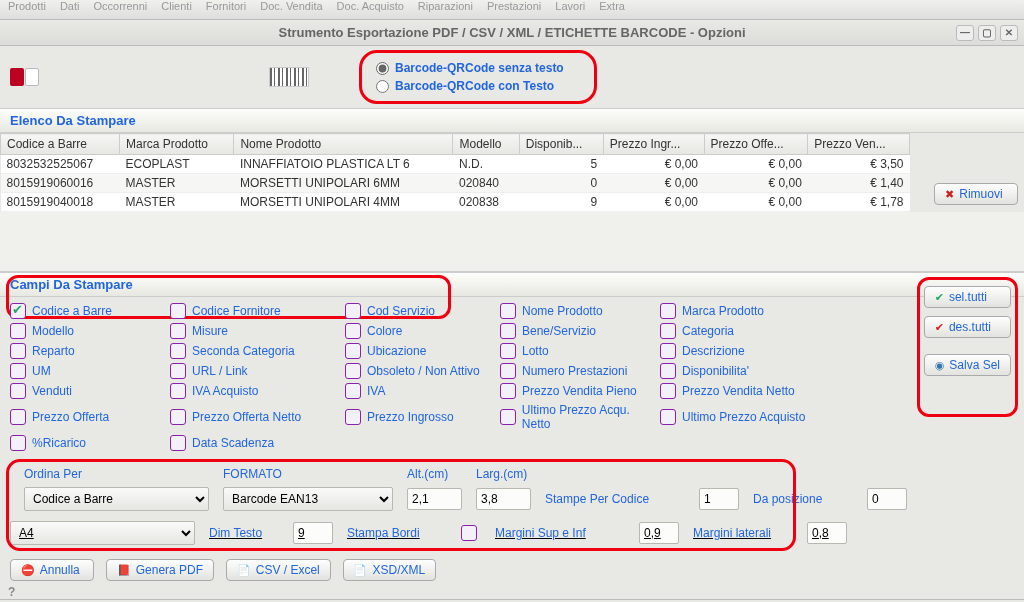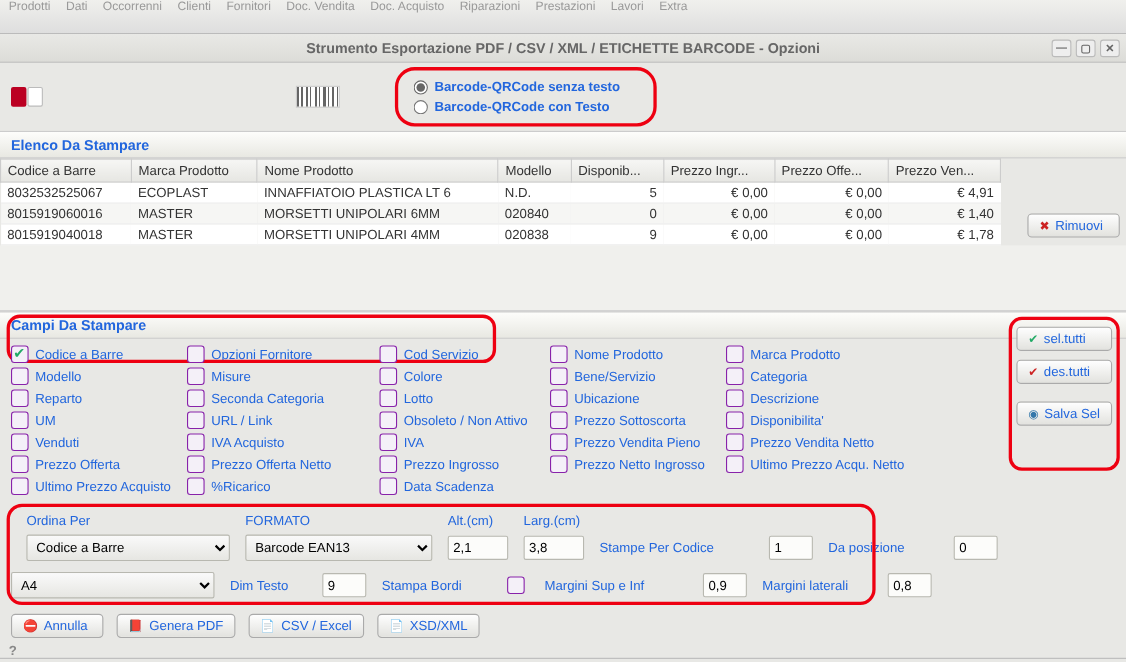--- a/index.html
+++ b/index.html
@@ -1,17 +1,17 @@
 <!DOCTYPE html>
 <html><head>
 <meta charset="utf-8">
 <style>
 * { box-sizing: border-box; margin: 0; padding: 0; }
 body { font-family: Arial, sans-serif; font-size: 12px; background: #e8e8e5; width: 1024px; height: 602px; overflow: hidden; }
-.menubar { background: linear-gradient(#f0f0ed,#dedede); height: 31px; padding: 0 8px; border-bottom: 1px solid #bbb; display: flex; gap: 14px; font-size: 11px; color: #999; overflow: hidden; }
+.menubar { background: linear-gradient(#f0f0ed,#dedede); height: 20px; padding: 0 8px; border-bottom: 1px solid #bbb; display: flex; gap: 14px; font-size: 11px; color: #999; overflow: hidden; }
 .titlebar { background: linear-gradient(#e9e9e6,#dcdcd8); height: 26px; display: flex; align-items: center; justify-content: center; border-bottom: 1px solid #bbb; position: relative; color: #666; font-weight: bold; font-size: 13px; }
 .titlebar .wincontrols { position: absolute; right: 6px; display: flex; gap: 4px; }
 .wincontrols span { width: 18px; height: 16px; display: inline-flex; align-items: center; justify-content: center; border: 1px solid #bbb; border-radius: 3px; background: #eee; font-size: 10px; color: #666; }
 .toolbar { display: flex; align-items: center; padding: 4px 10px; }
 .pdf-icon { display: inline-flex; gap: 1px; }
 .pdf-icon span { width: 14px; height: 18px; background: #b02; border-radius: 2px; position: relative; }
 .pdf-icon span:nth-child(2) { background: #fff; border: 1px solid #bbb; }
 .barcode-icon { margin-left: 230px; width: 40px; height: 20px; background: repeating-linear-gradient(90deg,#666 0,#666 2px,#fff 2px,#fff 4px,#666 4px,#666 5px,#fff 5px,#fff 8px); border: 1px solid #ccc; }
 .radio-group { border: 3px solid #e01; border-radius: 18px; margin-left: 50px; padding: 6px 30px 6px 14px; }
 .radio-row { display: flex; align-items: center; gap: 6px; color: #26d; font-weight: bold; padding: 2px 0; }
@@ -36,21 +36,21 @@
 .btn .ic { font-size: 11px; }
 .green { color: #2a6; }
 .red { color: #c22; }
 .blue-globe { color: #37a; }
 .settings-row { position: relative; padding: 6px 10px; }
 .settings-highlight { position: absolute; top: 2px; left: 6px; width: 790px; height: 92px; border: 3px solid #e01; border-radius: 14px; pointer-events: none; }
 .settings-grid { display: grid; grid-template-columns: 185px 170px 55px 55px 140px 40px 100px 40px; gap: 6px 14px; align-items: center; padding: 4px 14px; }
 .settings-label { color: #26d; font-size: 12px; }
 select, input[type=text] { border: 1px solid #b8b8b0; padding: 3px 4px; font-size: 12px; background: #fcfcfa; border-radius: 2px; }
 select { background: linear-gradient(#fafafa,#e6e6e2); }
-.row2 { display: grid; grid-template-columns: 185px 70px 40px 100px 20px 130px 40px 100px 40px; gap: 19px 14px; align-items: center; padding: 6px 0 4px 0; }
+.row2 { display: grid; grid-template-columns: 185px 70px 40px 100px 20px 130px 40px 100px 40px; gap: 19px 14px; align-items: center; padding: 6px 0 4px 0; text-decoration: underline; }
 .bottom-buttons { display: flex; gap: 12px; padding: 4px 10px; }
 .statusbar { border-top: 1px solid #bbb; padding: 2px 8px; color: #26d; font-weight: bold; font-size: 12px; }
 .qmark { color: #888; font-weight: bold; padding-left: 8px; }
 </style>
 </head>
 <body>
 
 <div class="menubar">
     <span>Prodotti</span>
     <span>Dati</span>
@@ -110,21 +110,21 @@
       </thead>
     <tbody>
         <tr>
           <td>8032532525067</td>
           <td>ECOPLAST</td>
           <td>INNAFFIATOIO PLASTICA LT 6</td>
           <td>N.D.</td>
           <td class="num">5</td>
           <td class="num">€ 0,00</td>
           <td class="num">€ 0,00</td>
-          <td class="num">€ 4,91</td>
+          <td class="num">€ 3,50</td>
         </tr>
         <tr>
           <td>8015919060016</td>
           <td>MASTER</td>
           <td>MORSETTI UNIPOLARI 6MM</td>
           <td>020840</td>
           <td class="num">0</td>
           <td class="num">€ 0,00</td>
           <td class="num">€ 0,00</td>
           <td class="num">€ 1,40</td>
@@ -152,21 +152,21 @@
 
 <div class="checks-area">
   <div class="checks-highlight"></div>
   <div class="checks-grid">
       <label class="chk">
         <input type="checkbox" checked="" style="">
         <span>Codice a Barre</span>
       </label>
       <label class="chk">
         <input type="checkbox" style="">
-        <span>Opzioni Fornitore</span>
+        <span>Codice Fornitore</span>
       </label>
       <label class="chk">
         <input type="checkbox" style="">
         <span>Cod Servizio</span>
       </label>
       <label class="chk">
         <input type="checkbox" style="">
         <span>Nome Prodotto</span>
       </label>
       <label class="chk">
@@ -196,45 +196,45 @@
       <label class="chk">
         <input type="checkbox" style="">
         <span>Reparto</span>
       </label>
       <label class="chk">
         <input type="checkbox" style="">
         <span>Seconda Categoria</span>
       </label>
       <label class="chk">
         <input type="checkbox" style="">
+        <span>Ubicazione</span>
+      </label>
+      <label class="chk">
+        <input type="checkbox" style="">
         <span>Lotto</span>
       </label>
       <label class="chk">
         <input type="checkbox" style="">
-        <span>Ubicazione</span>
-      </label>
-      <label class="chk">
-        <input type="checkbox" style="">
         <span>Descrizione</span>
       </label>
       <label class="chk">
         <input type="checkbox" style="">
         <span>UM</span>
       </label>
       <label class="chk">
         <input type="checkbox" style="">
         <span>URL / Link</span>
       </label>
       <label class="chk">
         <input type="checkbox" style="">
         <span>Obsoleto / Non Attivo</span>
       </label>
       <label class="chk">
         <input type="checkbox" style="">
-        <span>Prezzo Sottoscorta</span>
+        <span>Numero Prestazioni</span>
       </label>
       <label class="chk">
         <input type="checkbox" style="">
         <span>Disponibilita'</span>
       </label>
       <label class="chk">
         <input type="checkbox" style="">
         <span>Venduti</span>
       </label>
       <label class="chk">
@@ -257,24 +257,20 @@
         <input type="checkbox" style="">
         <span>Prezzo Offerta</span>
       </label>
       <label class="chk">
         <input type="checkbox" style="">
         <span>Prezzo Offerta Netto</span>
       </label>
       <label class="chk">
         <input type="checkbox" style="">
         <span>Prezzo Ingrosso</span>
-      </label>
-      <label class="chk">
-        <input type="checkbox" style="">
-        <span>Prezzo Netto Ingrosso</span>
       </label>
       <label class="chk">
         <input type="checkbox" style="">
         <span>Ultimo Prezzo Acqu. Netto</span>
       </label>
       <label class="chk">
         <input type="checkbox" style="">
         <span>Ultimo Prezzo Acquisto</span>
       </label>
       <label class="chk">

